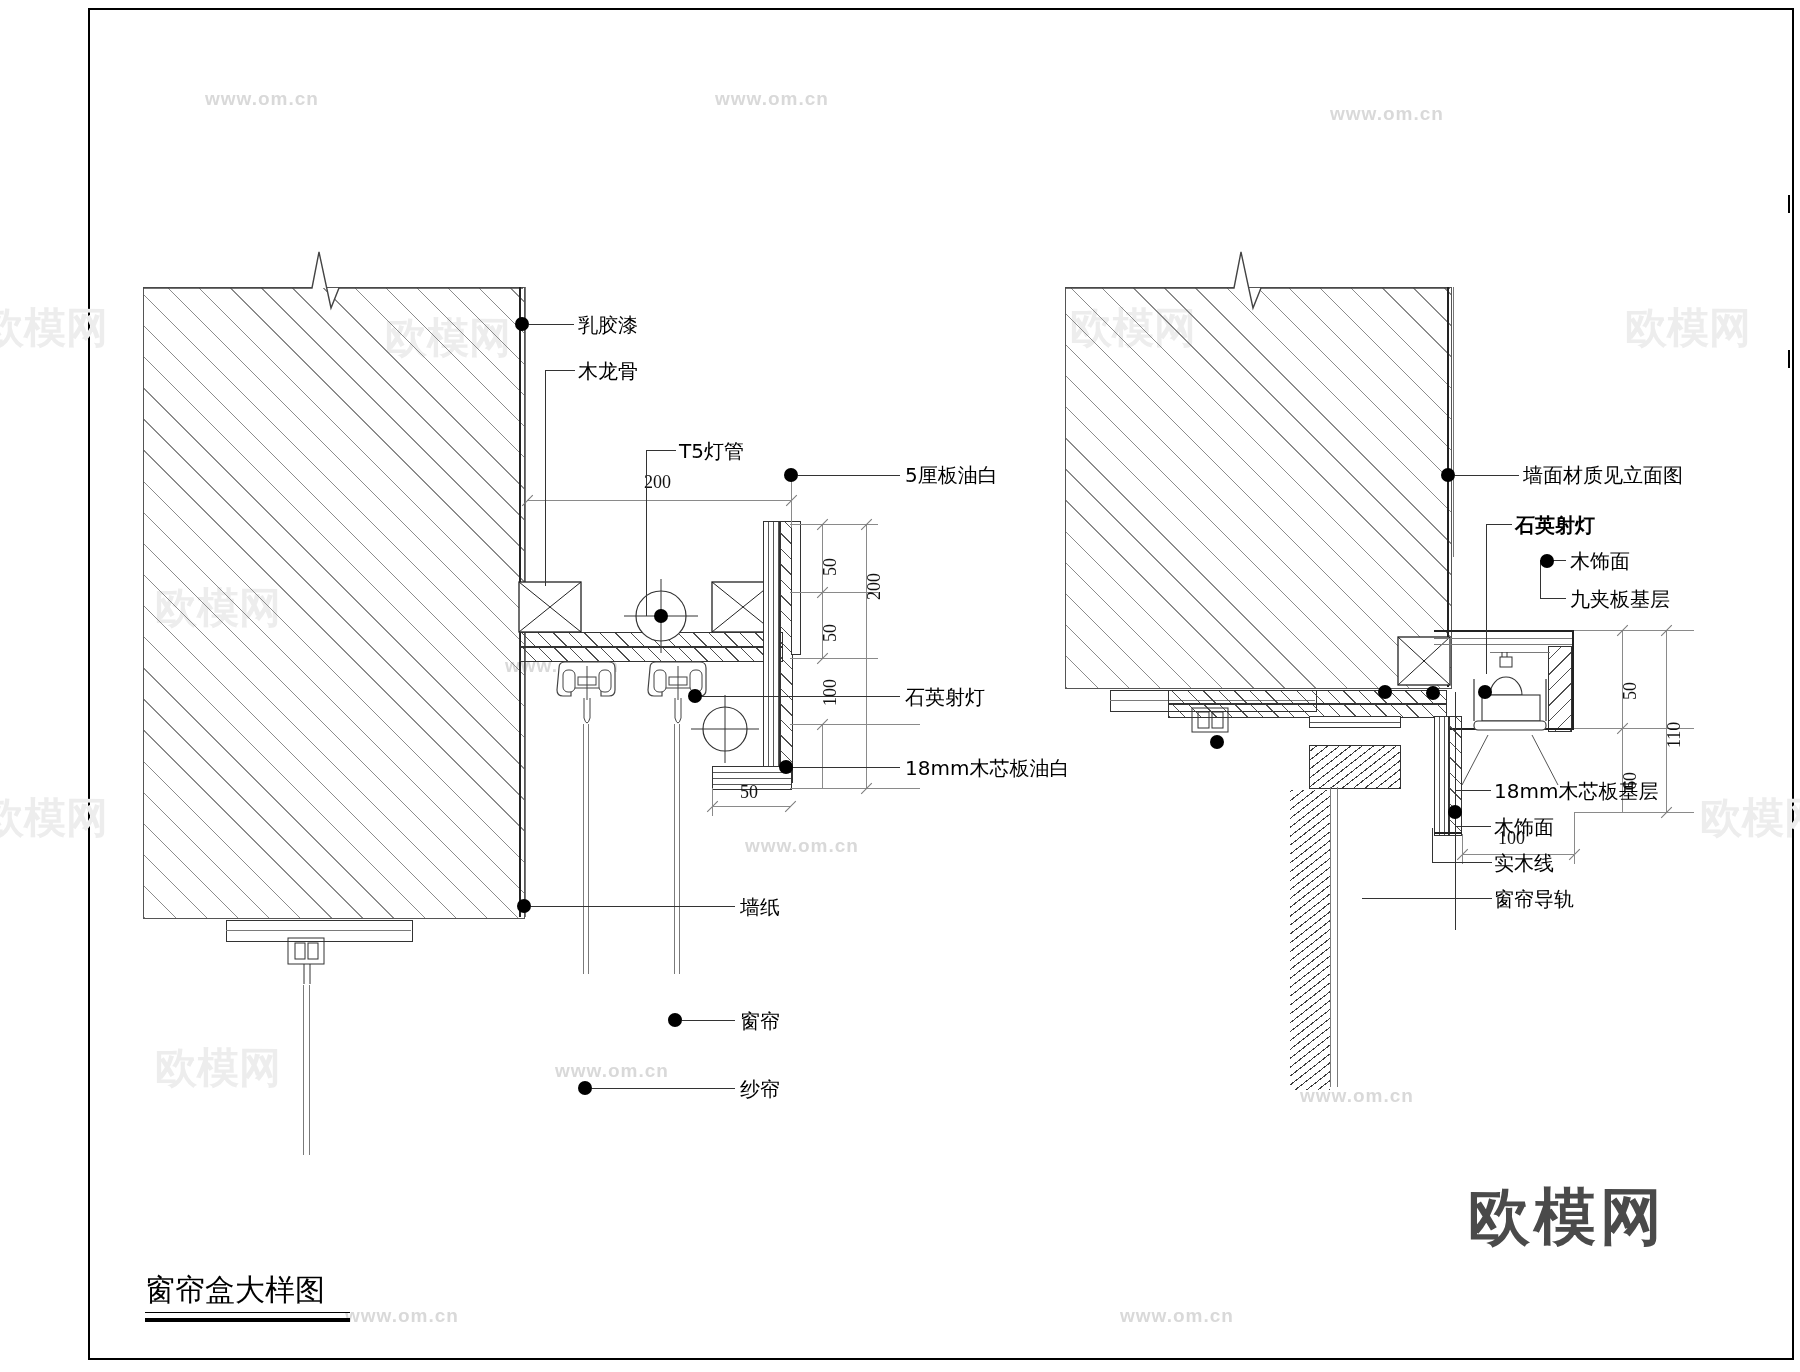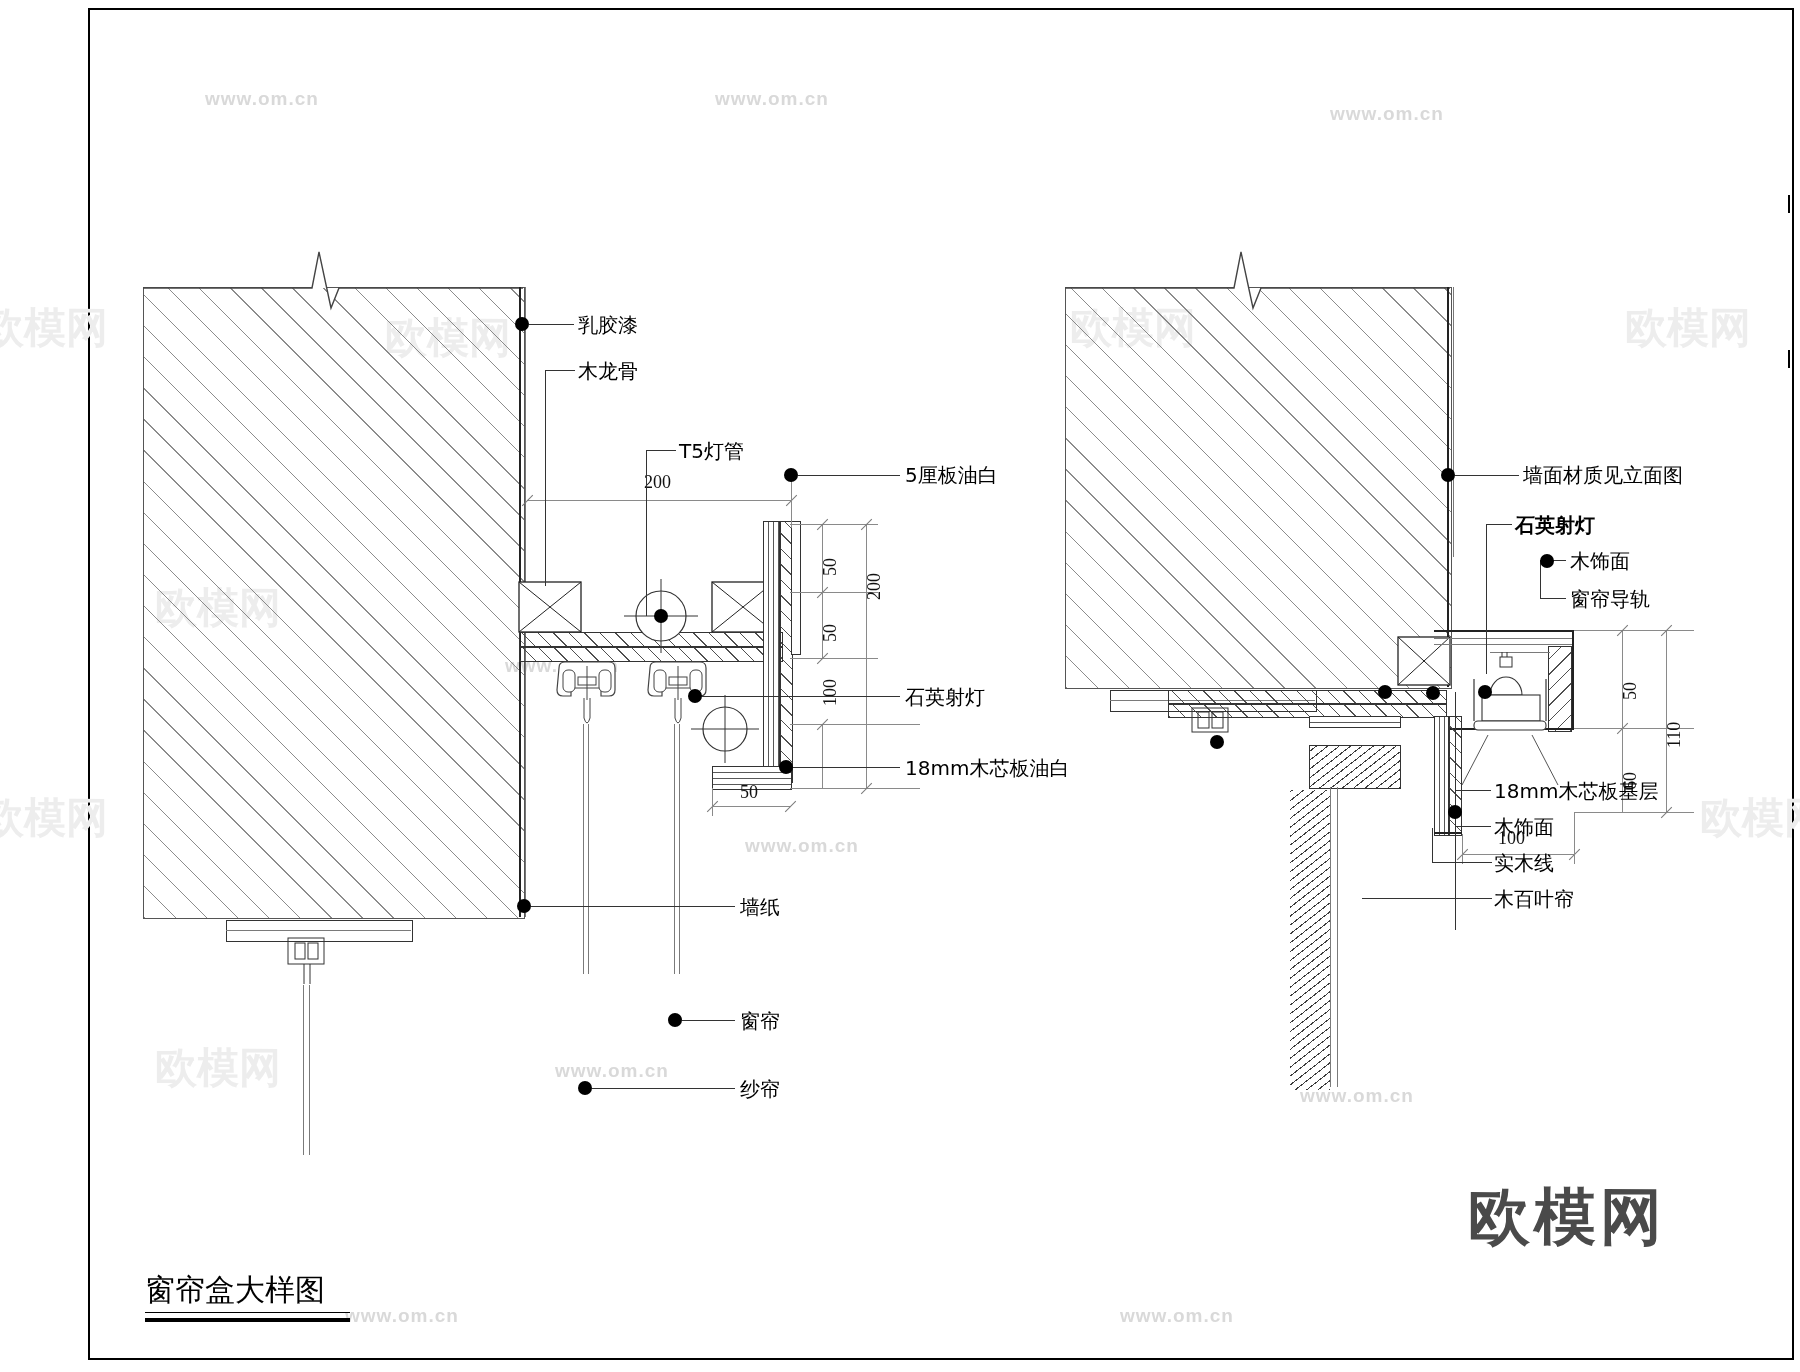--- a/index.html
+++ b/index.html
@@ -332,41 +332,41 @@
 
     <div class="dimln vln" style="left:1486px;top:524px;width:1px;height:150px;background:#333;"></div>
     <div class="dimln hln" style="left:1486px;top:524px;width:26px;height:1px;background:#333;"></div>
     <div class="lab" style="left:1515px;top:512px;font-weight:bold;">石英射灯</div>
     <div class="dot" style="left:1478px;top:685px;"></div>
 
     <div class="dimln vln" style="left:1540px;top:560px;width:1px;height:38px;background:#333;"></div>
     <div class="dimln hln" style="left:1540px;top:560px;width:26px;height:1px;background:#333;"></div>
     <div class="lab" style="left:1570px;top:548px;">木饰面</div>
     <div class="dimln hln" style="left:1540px;top:598px;width:26px;height:1px;background:#333;"></div>
-    <div class="lab" style="left:1570px;top:586px;">窗帘导轨</div>
+    <div class="lab" style="left:1570px;top:586px;">九夹板基层</div>
     <div class="dimln vln" style="left:1540px;top:560px;width:1px;height:0px;"></div>
     <div class="dot" style="left:1540px;top:554px;"></div>
 
     <div class="dimln vln" style="left:1455px;top:692px;width:1px;height:238px;background:#333;"></div>
     <div class="dimln vln" style="left:1455px;top:908px;width:1px;height:0px;"></div>
 
     <div class="dimln vln" style="left:1455px;top:790px;width:1px;height:96px;background:#333;"></div>
     <div class="dimln hln" style="left:1455px;top:790px;width:36px;height:1px;background:#333;"></div>
     <div class="lab" style="left:1494px;top:778px;">18mm木芯板基层</div>
 
     <div class="dimln hln" style="left:1455px;top:826px;width:36px;height:1px;background:#333;"></div>
     <div class="lab" style="left:1494px;top:814px;">木饰面</div>
 
     <div class="dimln hln" style="left:1432px;top:862px;width:60px;height:1px;background:#333;"></div>
     <div class="dimln vln" style="left:1432px;top:828px;width:1px;height:34px;background:#333;"></div>
     <div class="lab" style="left:1494px;top:850px;">实木线</div>
 
     <div class="dot" style="left:1426px;top:686px;"></div>
     <div class="dimln hln" style="left:1362px;top:898px;width:130px;height:1px;background:#333;"></div>
-    <div class="lab" style="left:1494px;top:886px;">木百叶帘</div>
+    <div class="lab" style="left:1494px;top:886px;">窗帘导轨</div>
 
     <div class="dot" style="left:1448px;top:805px;"></div>
     <div class="dot" style="left:1378px;top:685px;"></div>
     <div class="dot" style="left:1210px;top:735px;"></div>
   </div>
 
   <div class="title" style="left:145px;top:1270px;">窗帘盒大样图</div>
   <div class="ln hln" style="left:145px;top:1312px;width:205px;height:1px;background:#000;"></div>
   <div class="ln hln" style="left:145px;top:1318px;width:205px;height:4px;background:#000;"></div>
 

